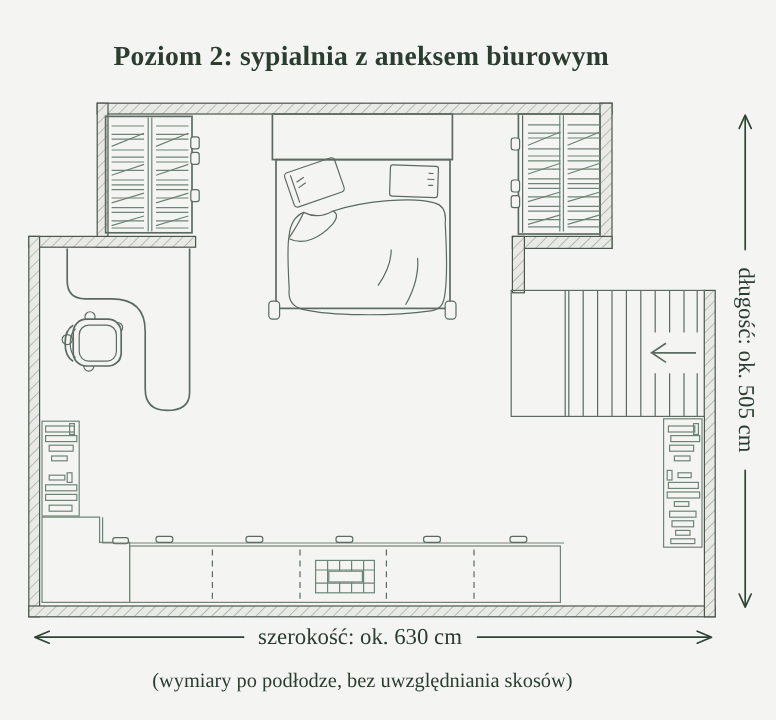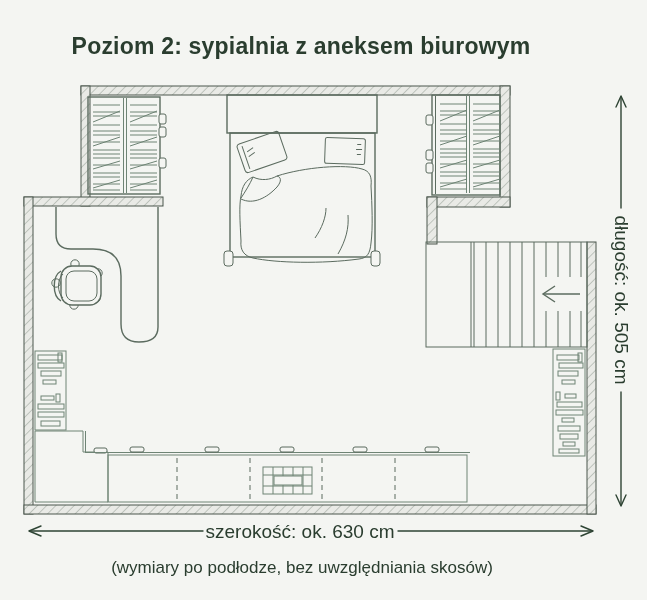--- a/index.html
+++ b/index.html
@@ -1,19 +1,19 @@
 <!DOCTYPE html>
 <html><head>
 <meta charset="utf-8">
 <style>
   html,body{margin:0;padding:0;background:#f4f5f2;}
   .canvas{
     position:relative;width:647px;height:600px;overflow:hidden;
     background:#f4f5f2;
-    font-family:Liberation Sans, sans-serif;
+    font-family:Liberation Serif, serif;
   }
   svg{position:absolute;left:0;top:0;}
   text{fill:#2a3d2f;}
   .title-text{font-size:23px;font-weight:600;letter-spacing:.2px;}
   .dim-text{font-size:19px;}
   .note-text{font-size:17px;}
   .wall{fill:url(#hatch);stroke:#4a564c;stroke-width:1;}
   .furn{fill:none;stroke:#5b6b5f;stroke-width:1.4;}
   .furn-thin{fill:none;stroke:#5b6b5f;stroke-width:1;}
   .green{stroke:#6e8475;}

